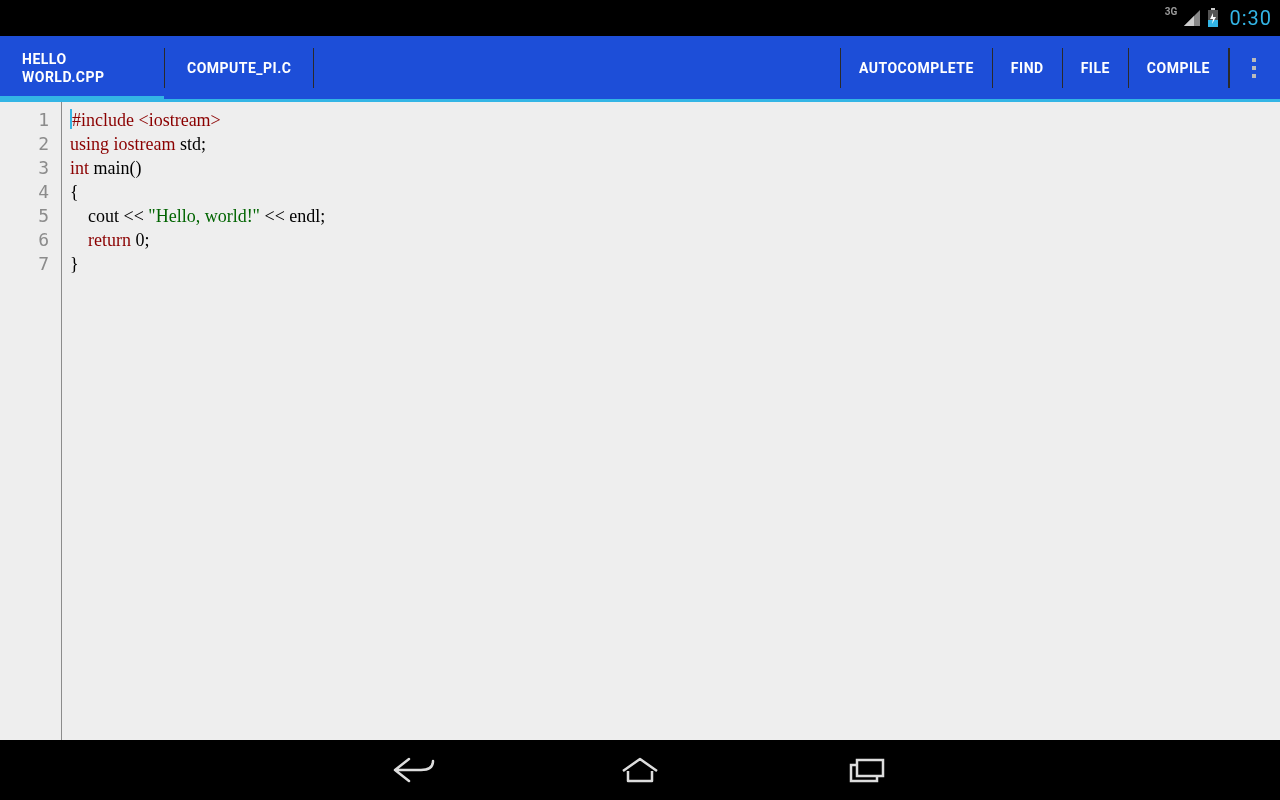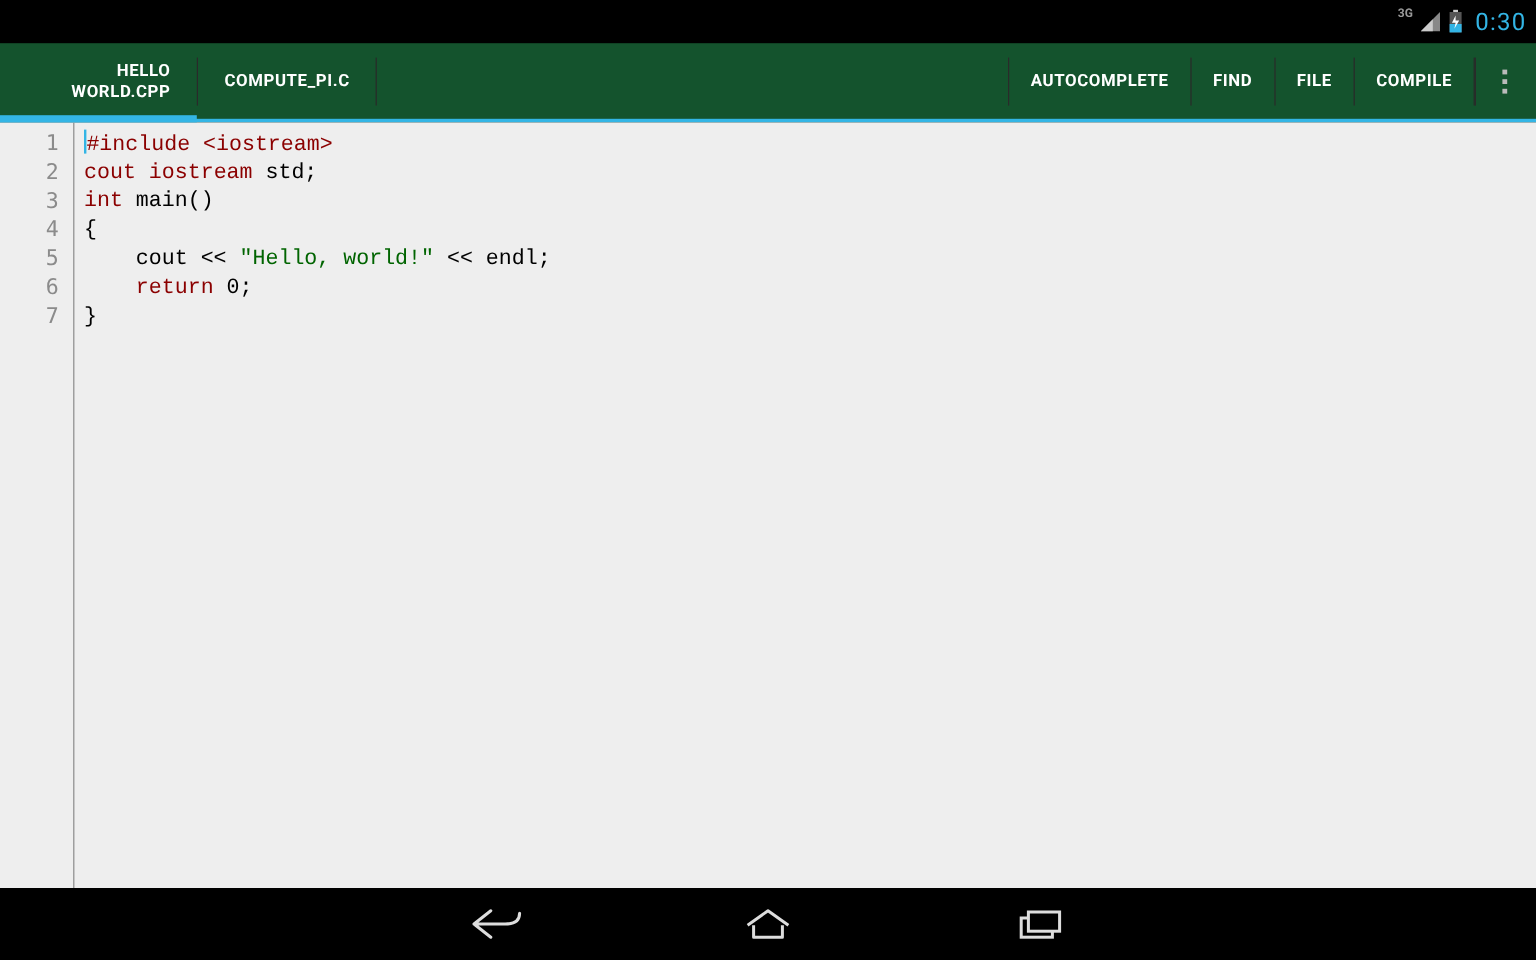--- a/index.html
+++ b/index.html
@@ -17,38 +17,38 @@
   }
   .device { width:1280px; height:800px; display:flex; flex-direction:column; background:#000; }
 
   
   .status-bar { height:36px; background:#000; display:flex; align-items:center; justify-content:flex-end; padding:0 8px; gap:6px; }
   .status-bar .net-label { color:#999; font-size:10px; font-weight:700; line-height:10px; transform:translateY(-6px); }
   .status-bar svg { display:block; }
   .status-bar .time { color:var(--status-text); font-size:20px; letter-spacing:1px; margin-left:4px; }
 
   
-  .action-bar { height:66px; background:#14532d; display:flex; align-items:stretch; border-bottom:3px solid var(--accent);text-align:right; }
+  .action-bar { height:66px; background:#1d4ed8; display:flex; align-items:stretch; border-bottom:3px solid var(--accent); }
   .tab { display:flex; align-items:center; justify-content:center; padding:0 22px; color:#fff; font-size:14px; font-weight:700; letter-spacing:0.5px; position:relative; }
   .tab.active { }
   .tab.active .tab-label { max-width:120px; line-height:18px; }
   .sep { width:1px; background:#2a2a2a; align-self:center; height:40px; }
   .tab .underline { position:absolute; bottom:-3px; left:0; right:0; height:6px; background:var(--accent); display:none; }
   .tab.active .underline { display:block; }
   .spacer { flex:1; }
   .menu-btn { display:flex; align-items:center; justify-content:center; color:#fff; font-size:14px; font-weight:700; letter-spacing:0.5px; padding:0 18px; }
   .overflow-btn { width:50px; display:flex; align-items:center; justify-content:center; }
   .dots { width:6px; display:flex; flex-direction:column; gap:4px; }
   .dots span { width:4px; height:4px; background:#bbb; border-radius:0; }
 
   
   .editor { flex:1; background:var(--editor-bg); display:flex; overflow:hidden; }
   .gutter { width:62px; padding:6px 6px 0 0; text-align:right; border-right:1px solid var(--gutter-line); font-family:"Menlo","Consolas",monospace; }
   .gutter div { color:var(--gutter-fg); font-size:18px; line-height:24px; padding-right:6px; }
-  .code { flex:1; padding:6px 0 0 8px; font-family:Liberation Mono, monospace; font-size:18px; line-height:24px; color:var(--txt); position:relative; }
+  .code { flex:1; padding:6px 0 0 8px; font-family:Liberation Serif, serif; font-size:18px; line-height:24px; color:var(--txt); position:relative; }
   .code .line { white-space:pre; height:24px; }
   .kw { color:var(--kw); }
   .str { color:var(--str); }
   .num { color:var(--num); }
   .cursor { display:inline-block; width:0; border-left:2px solid var(--accent); height:20px; vertical-align:-3px; }
 
   
   .nav-bar { height:60px; background:#000; display:flex; align-items:center; justify-content:center; gap:180px; }
   .nav-btn svg { display:block; }
 </style>
@@ -121,21 +121,21 @@
         <div>1</div>
         <div>2</div>
         <div>3</div>
         <div>4</div>
         <div>5</div>
         <div>6</div>
         <div>7</div>
       </div>
     <div class="code" id="code">
         <div class="line"><span class="cursor"></span><span class="kw">#include </span><span class="kw">&lt;iostream&gt;</span></div>
-        <div class="line"><span class="kw">cout </span><span class="kw">iostream </span><span class="txt">std;</span></div>
+        <div class="line"><span class="kw">using </span><span class="kw">iostream </span><span class="txt">std;</span></div>
         <div class="line"><span class="kw">int </span><span class="txt">main()</span></div>
         <div class="line"><span class="txt">{</span></div>
         <div class="line"><span class="txt">    cout &lt;&lt; </span><span class="str">"Hello, world!"</span><span class="txt"> &lt;&lt; endl;</span></div>
         <div class="line"><span class="txt">    </span><span class="kw">return </span><span class="num">0</span><span class="txt">;</span></div>
         <div class="line"><span class="txt">}</span></div>
       </div>
   </div>
 
   <div class="nav-bar">
     <div class="nav-btn">

